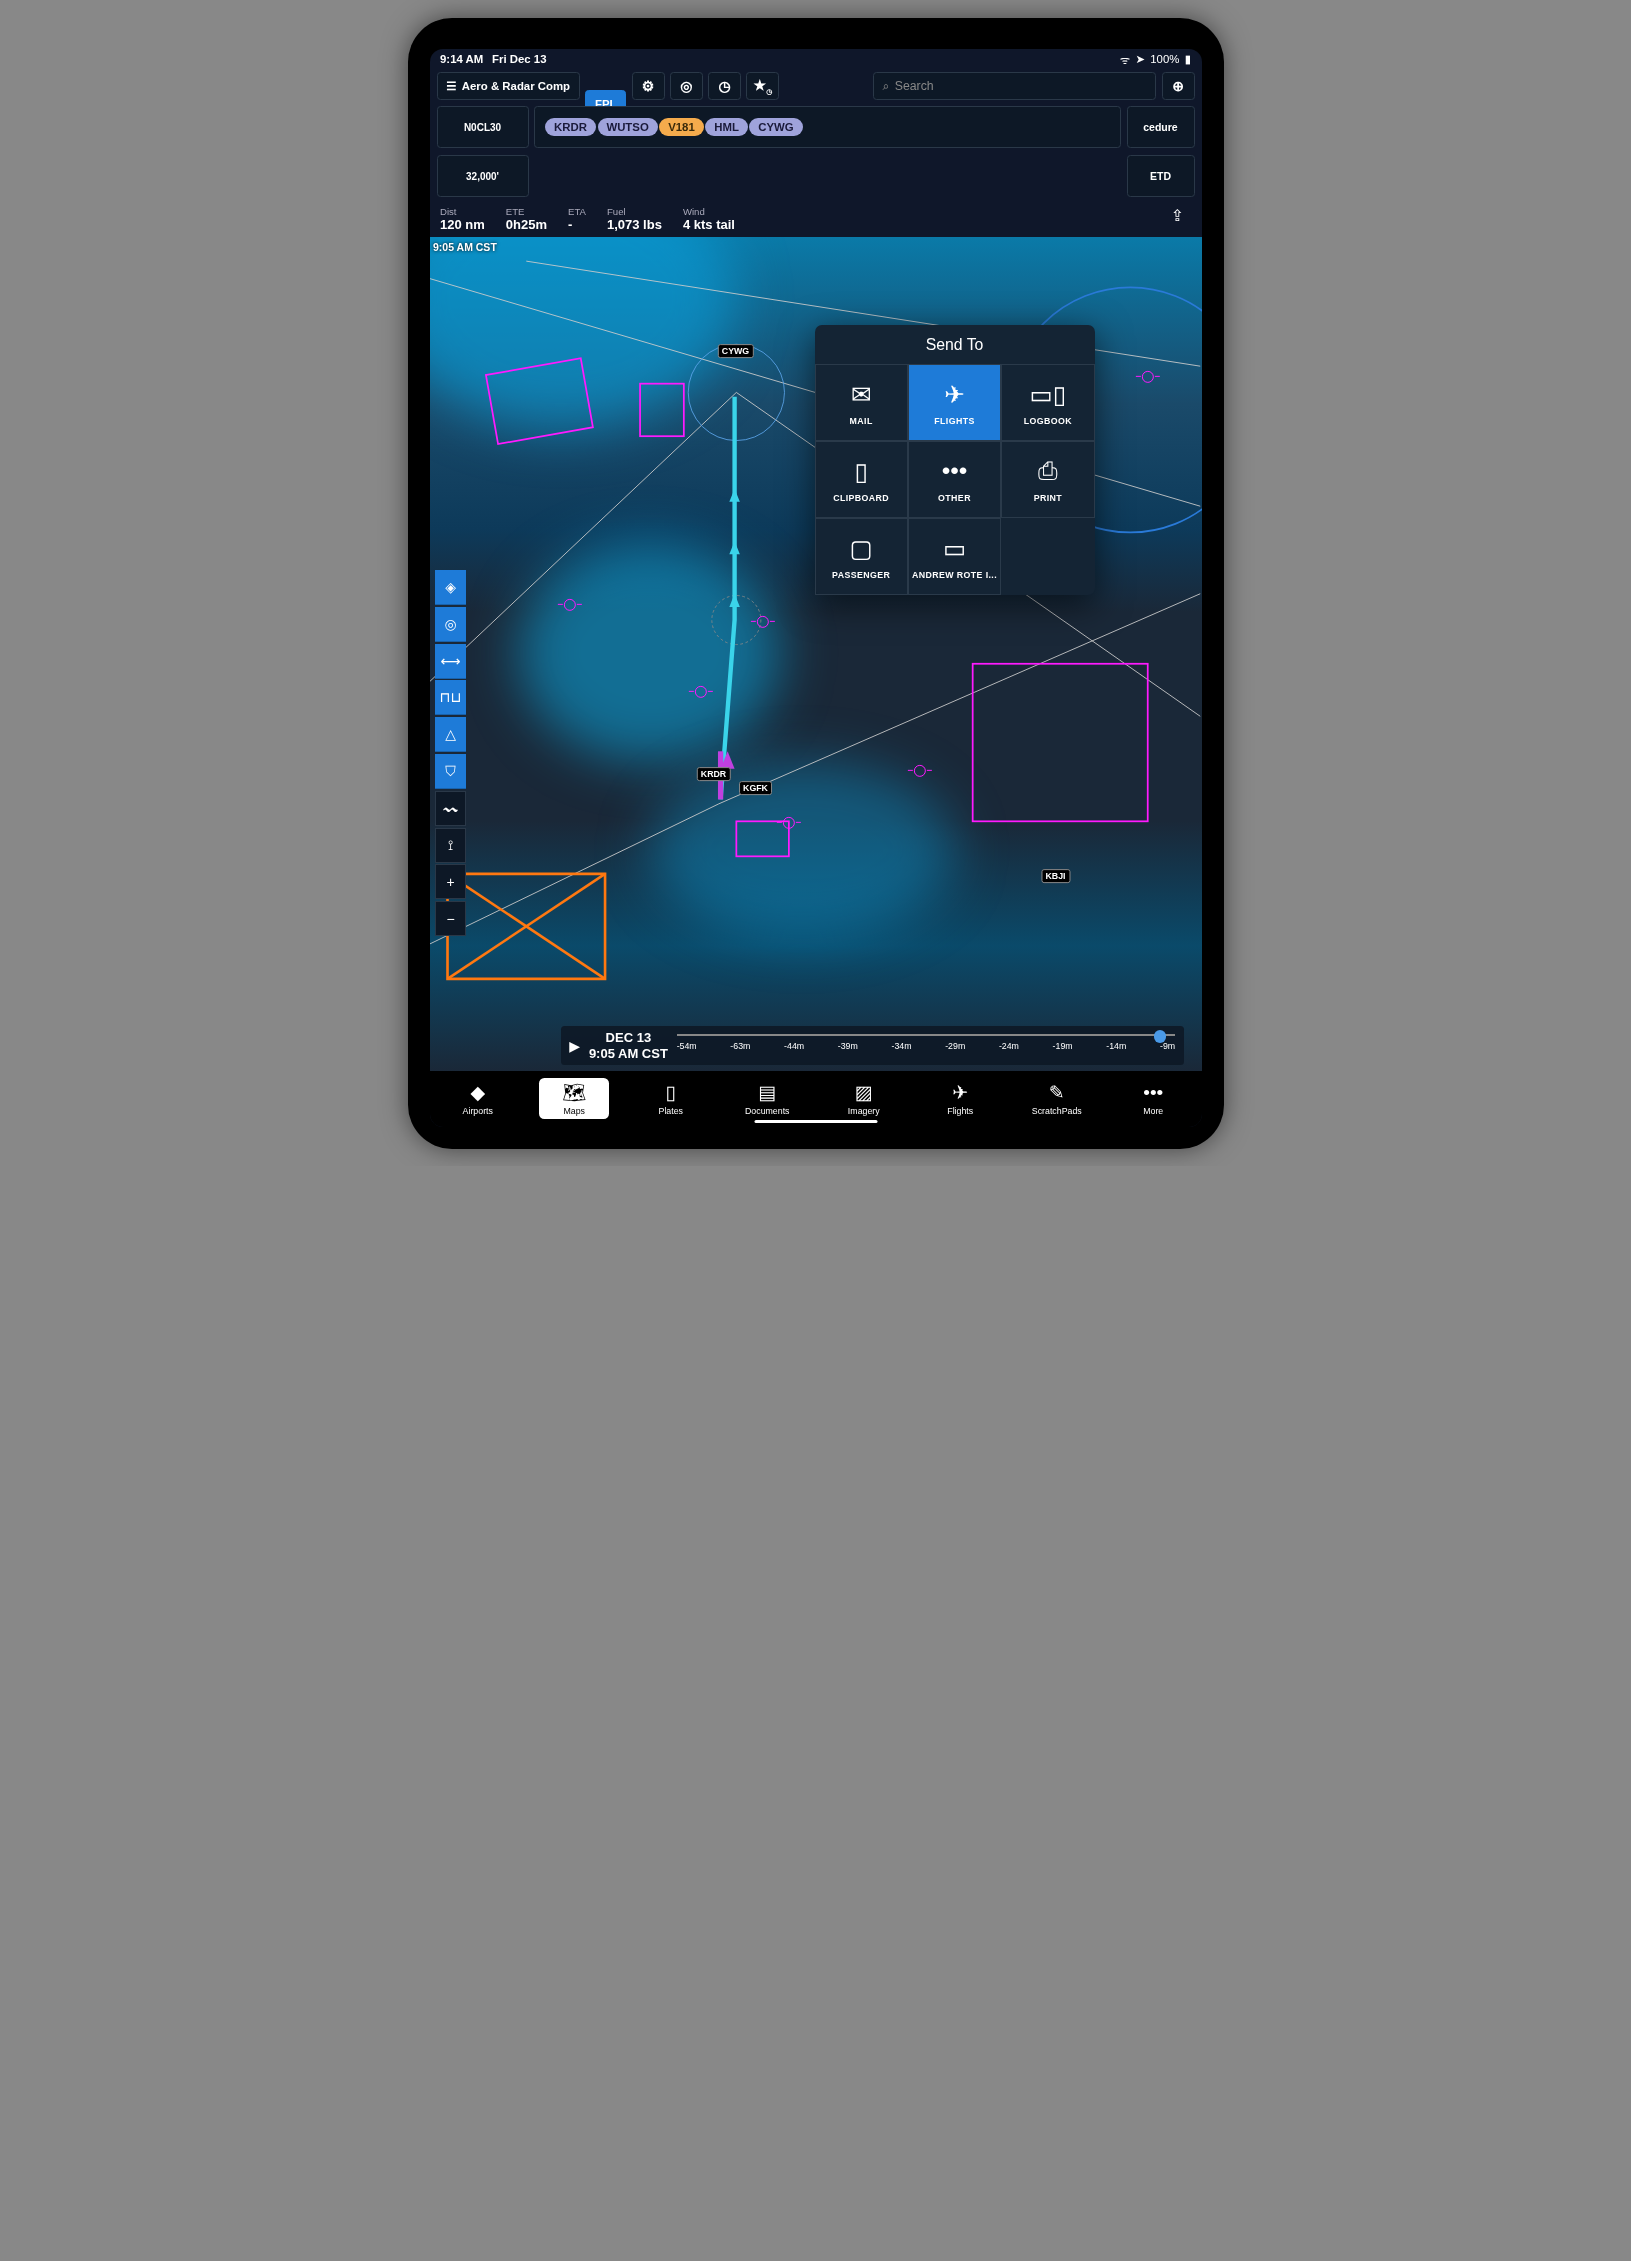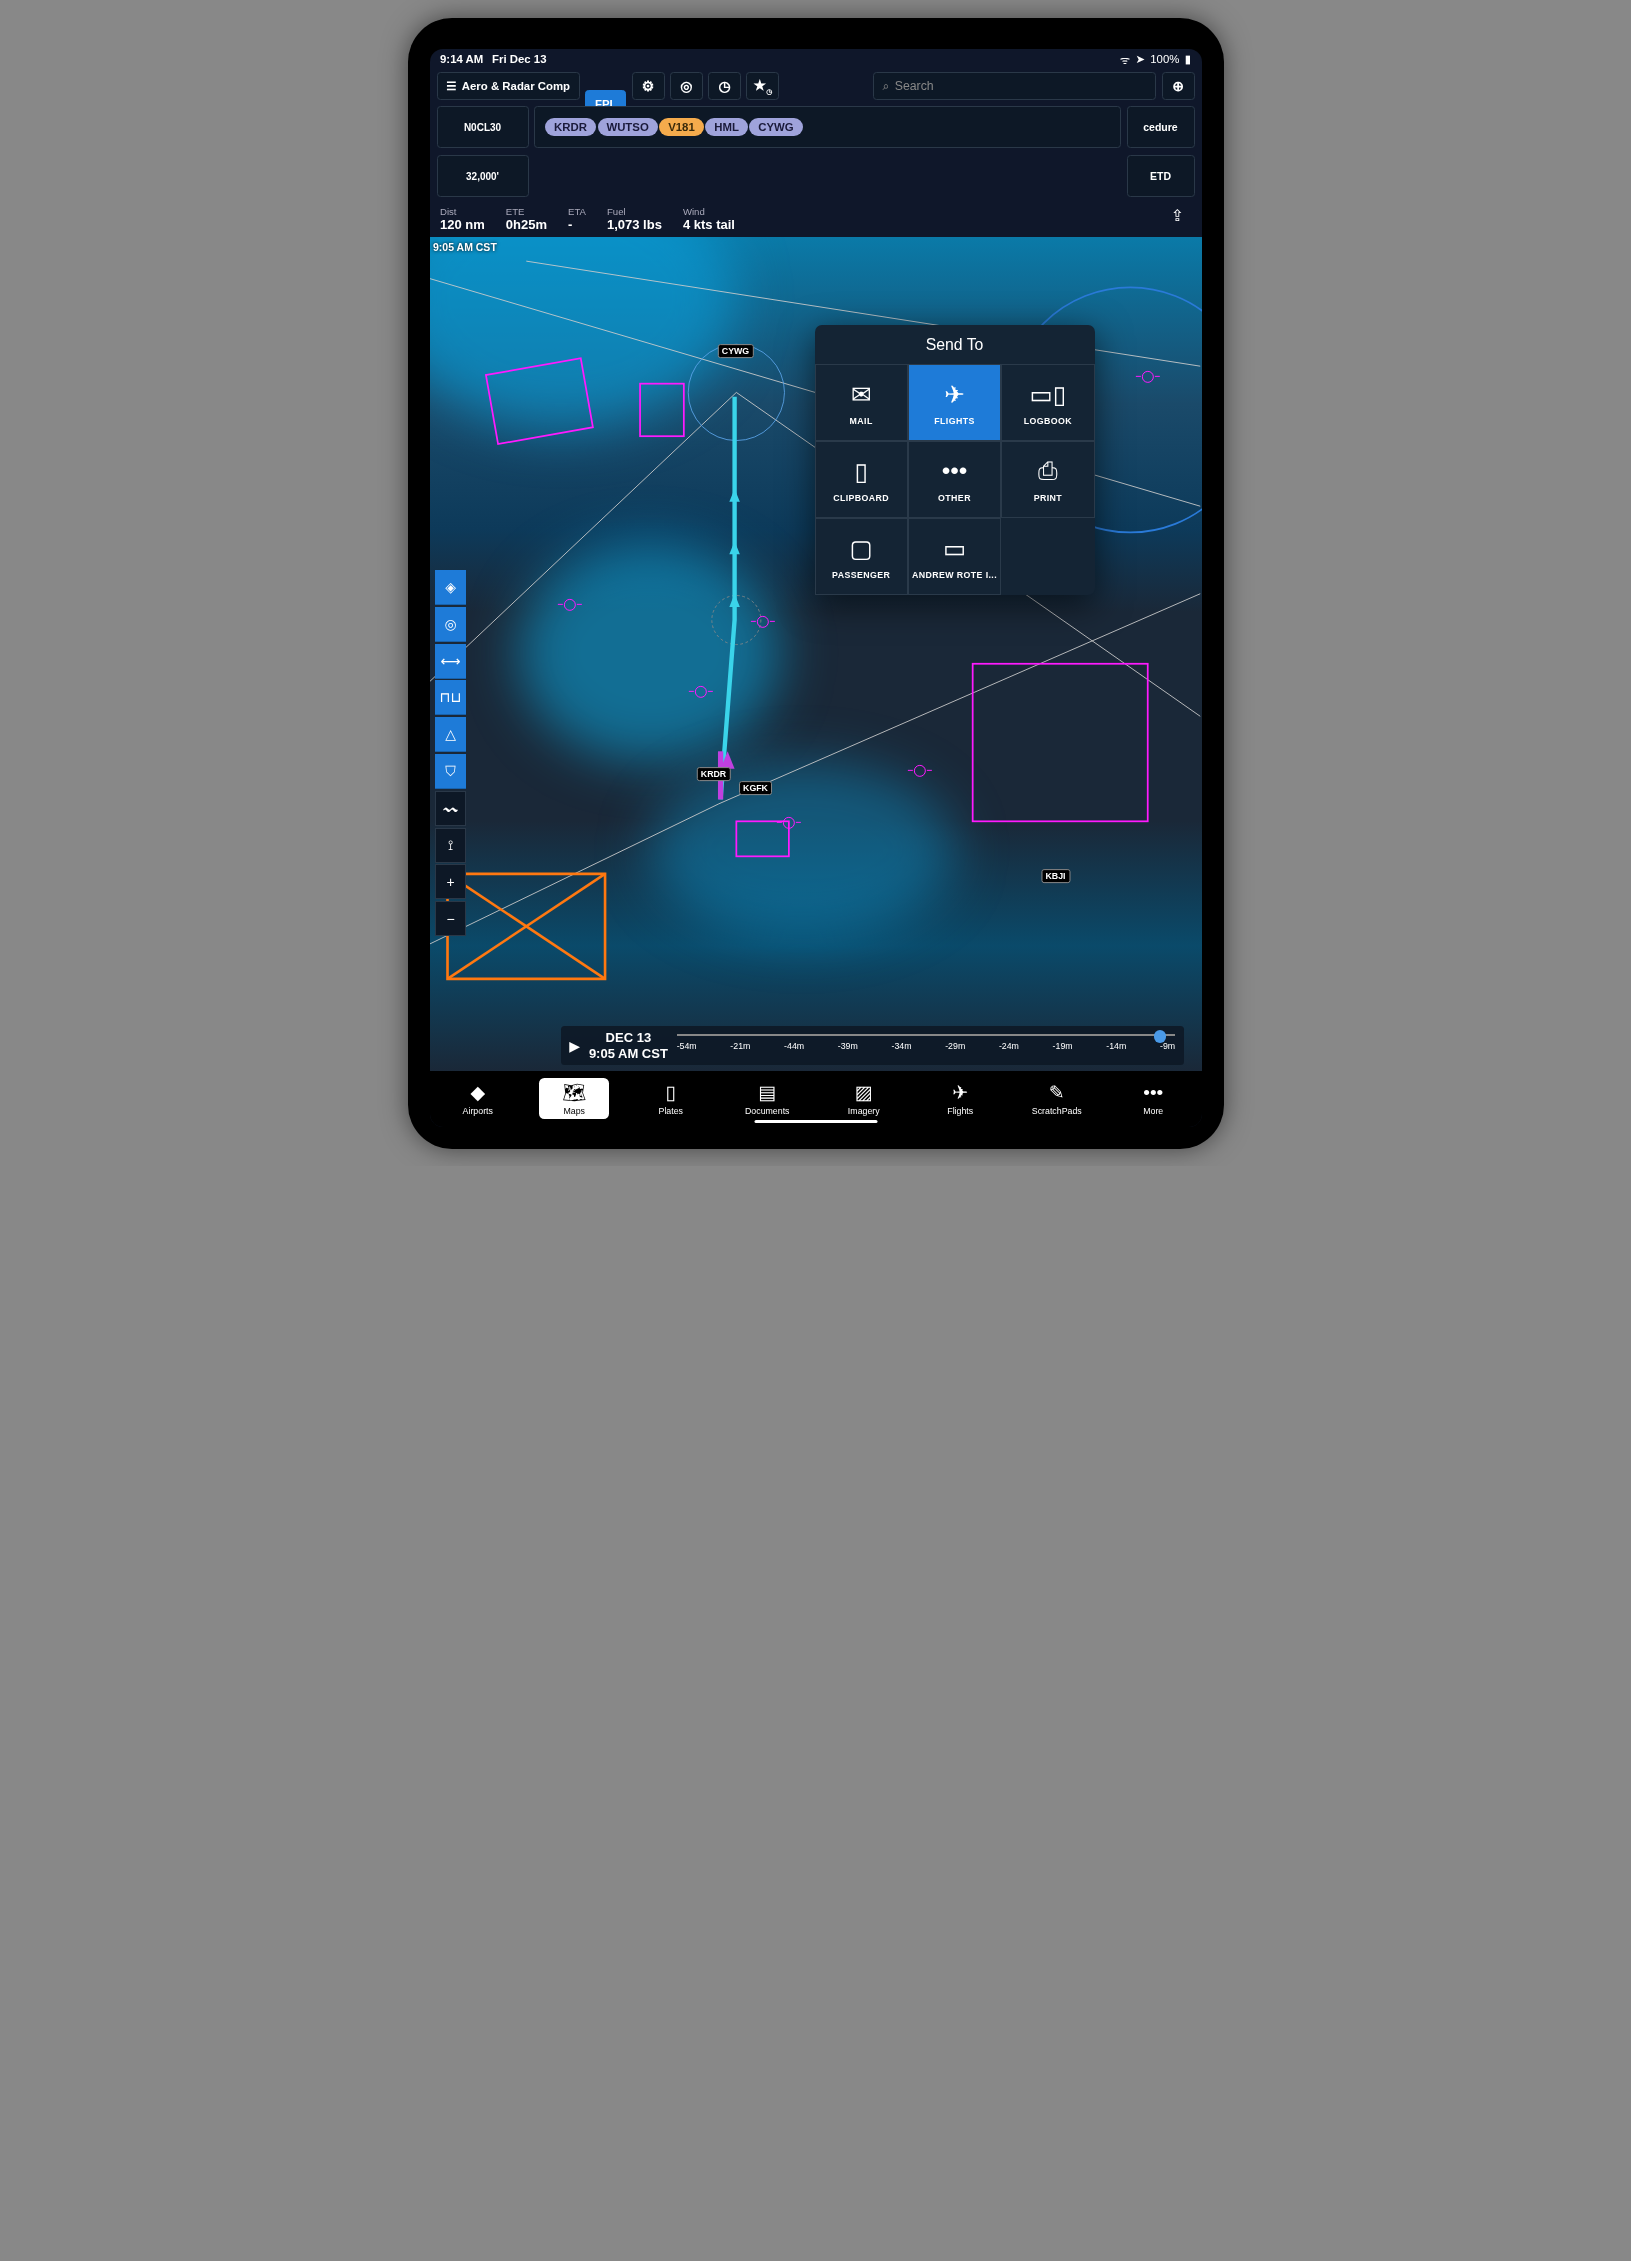--- a/index.html
+++ b/index.html
@@ -249,21 +249,21 @@
 
   <div class="scrubber">
     <span style="font-size:14px">▶</span>
     <div class="scrub-date">
       <div>DEC 13</div>
       <div>9:05 AM CST</div>
     </div>
     <div class="scrub-ticks" id="scrub-ticks">
       <div class="scrub-handle"></div>
     <span>-54m</span>
-            <span>-21m</span>
+            <span>-63m</span>
             <span>-44m</span>
             <span>-39m</span>
             <span>-34m</span>
             <span>-29m</span>
             <span>-24m</span>
             <span>-19m</span>
             <span>-14m</span>
             <span>-9m</span>
           </div>
   </div>

